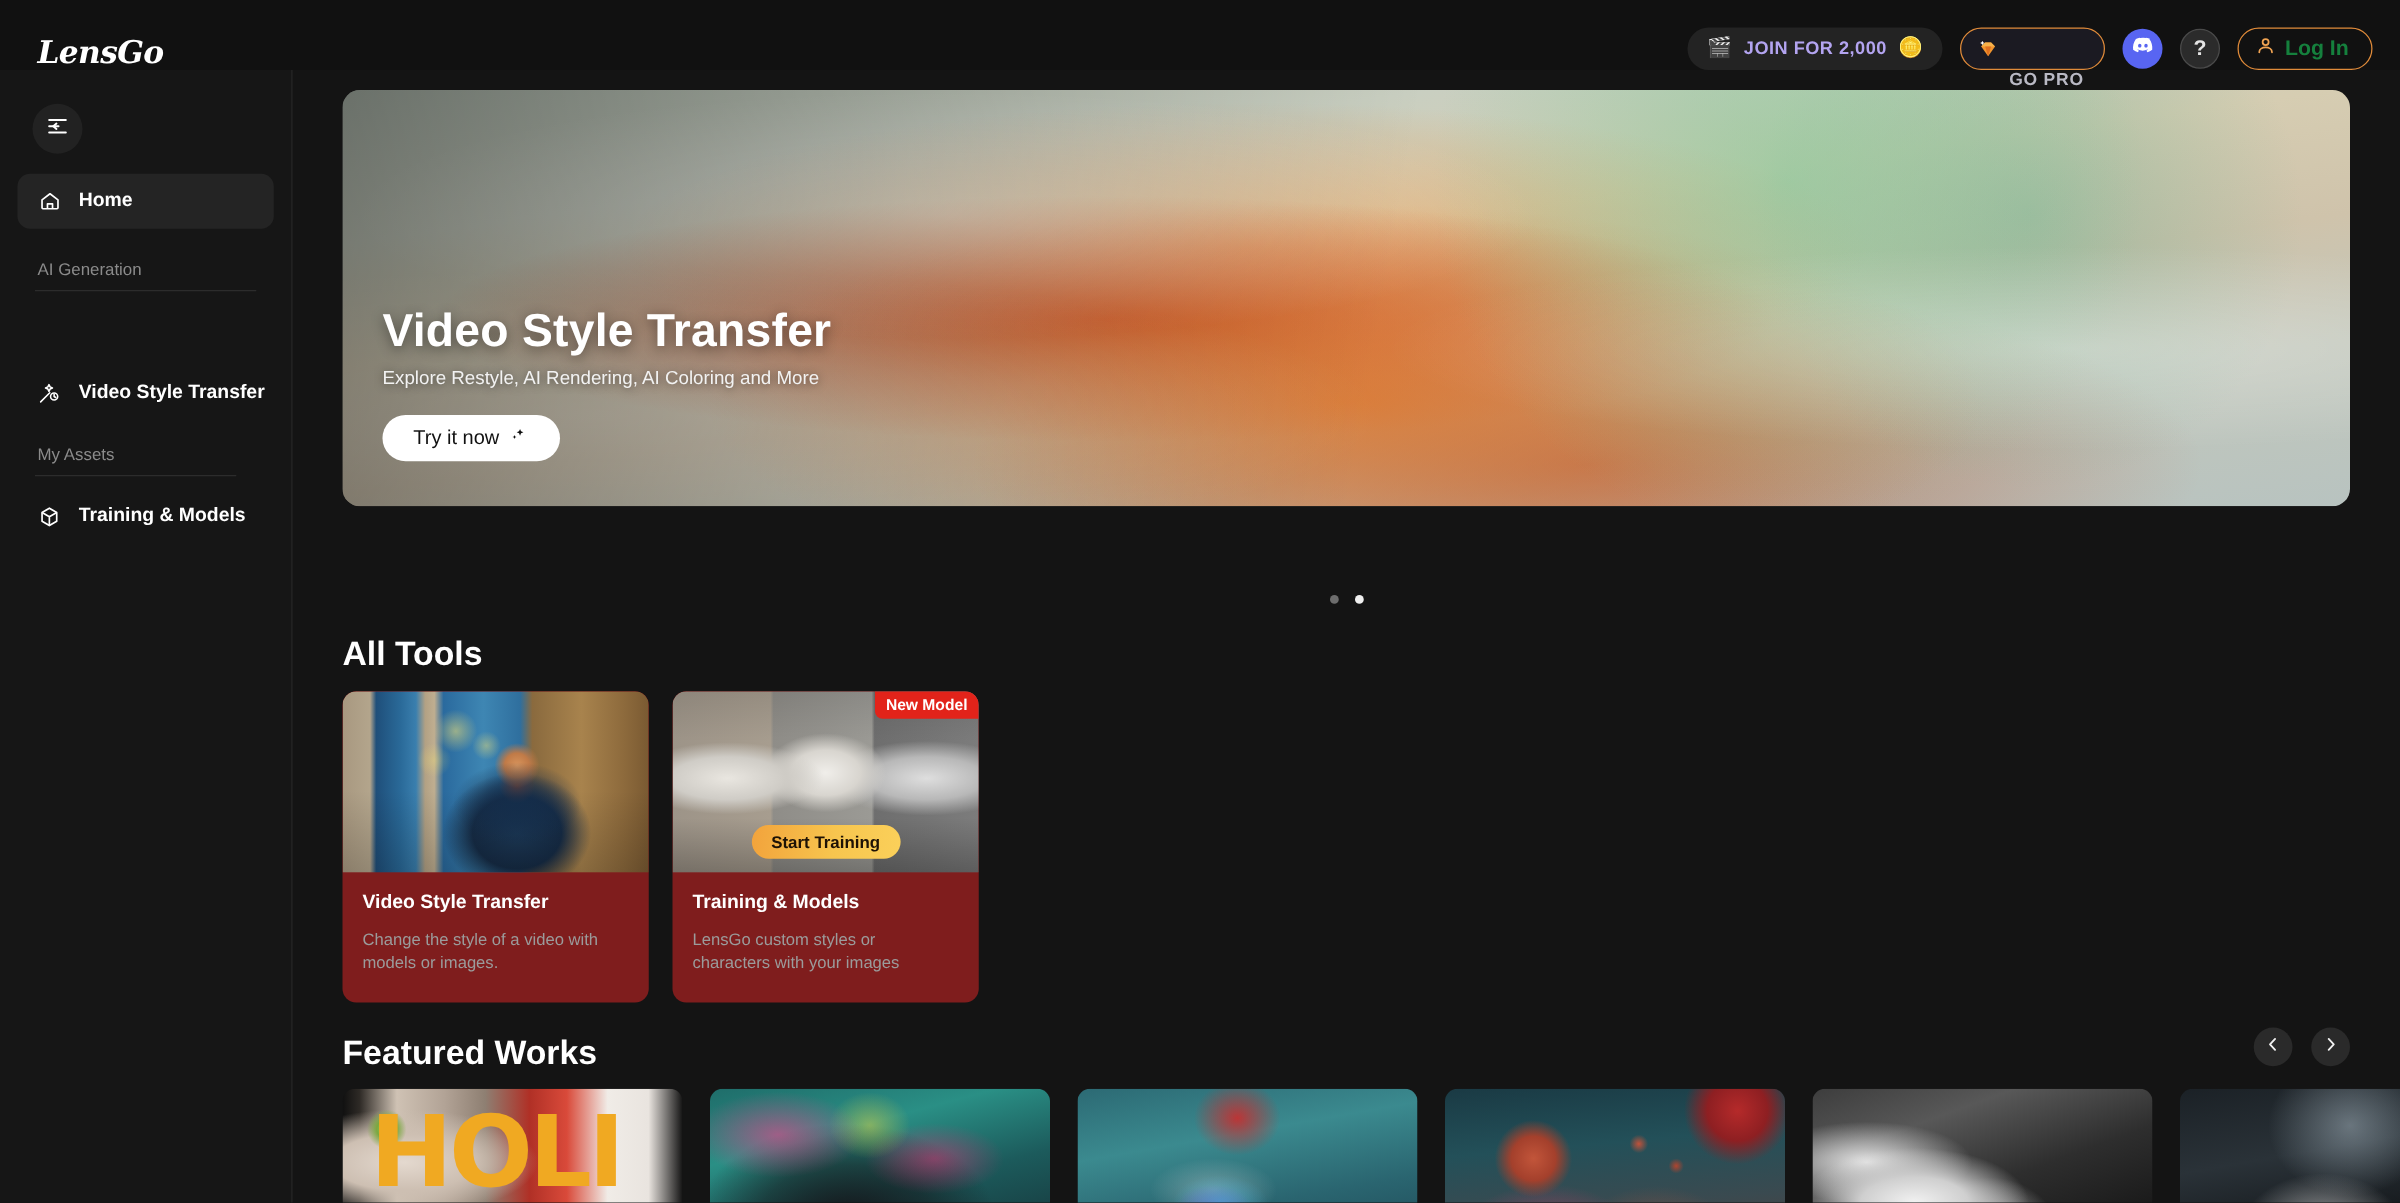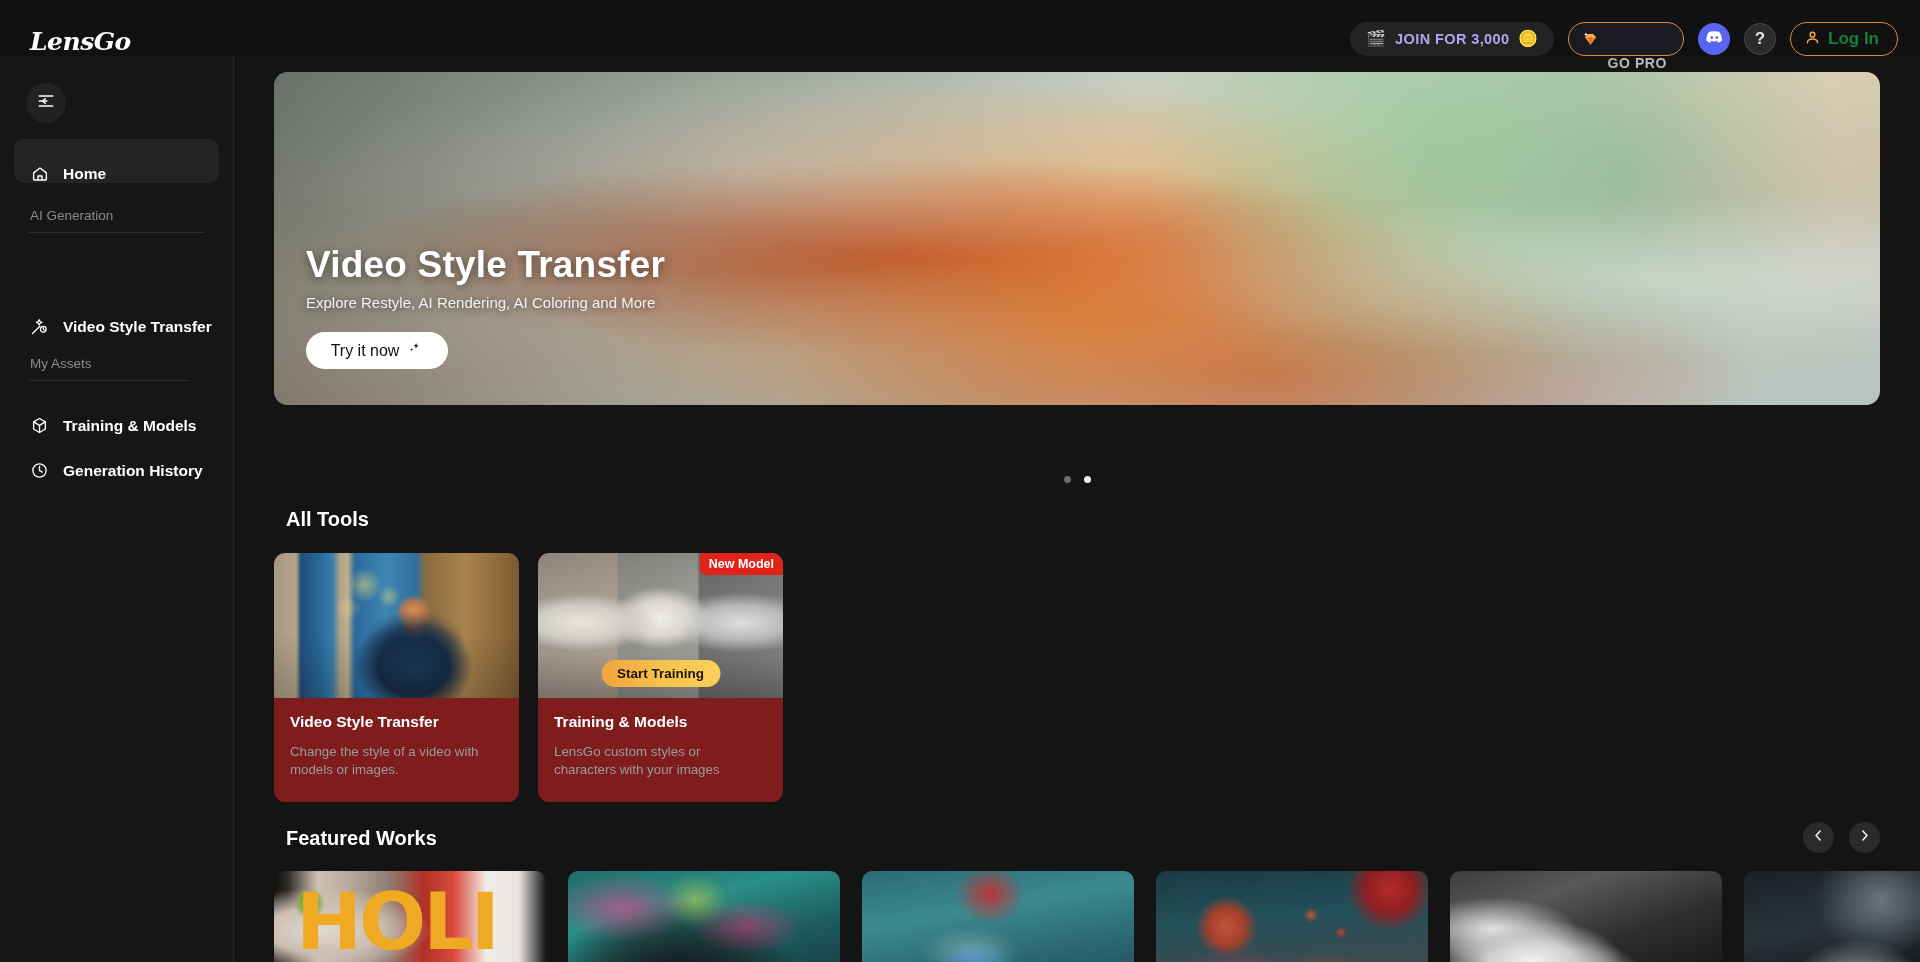--- a/index.html
+++ b/index.html
@@ -135,21 +135,21 @@
     border-radius: 50%;
     background: #222222;
     display: flex; align-items: center; justify-content: center;
     cursor: pointer;
   }
   .nav-item {
     position: relative;
     margin: 0 14px;
     height: 44px;
     display: flex;
-    align-items: flex-end;
+    align-items: center;
     gap: 14px;
     padding-left: 16px;
     border-radius: 10px;
     cursor: pointer;
     font-size: 15.5px;
     font-weight: bold;
     color: #ffffff;
   }
   .nav-item.active { background: #242424; }
   .nav-item .nico { width: 19px; height: 19px; display: flex; align-items: center; justify-content: center; flex: 0 0 19px; }
@@ -244,24 +244,23 @@
     top: 420px; left: 0; width: 1686px;
     display: flex; justify-content: center; gap: 13px;
   }
   .dot { width: 7px; height: 7px; border-radius: 50%; background: #6d6d6d; cursor: pointer; }
   .dot.active { background: #efefef; }
 
   
   .sect-title {
     position: absolute;
     left: 40px;
-    font-size: 20px;
+    font-size: 27px;
     font-weight: bold;
     color: #ffffff;
-    margin-left: 12px;
   }
   #alltools-title { top: 452px; }
   #featured-title { top: 771px; }
 
   
   .cards { position: absolute; top: 497px; left: 40px; display: flex; gap: 19px; }
   .card {
     width: 245px;
     height: 249px;
     border-radius: 11px;
@@ -438,21 +437,21 @@
 </head>
 <body>
 
 <div class="header">
   <div class="logo">LensGo</div>
 
   <div class="header-right">
 
     <div class="join-badge">
       <span class="emoji">🎬</span>
-      <span class="jtext">JOIN FOR 3,000</span>
+      <span class="jtext">JOIN FOR 2,000</span>
       <span class="emoji">🪙</span>
     </div>
 
     <div class="gopro">
       <span class="gem">
         <svg width="19" height="19" viewBox="0 0 24 24">
           <path d="M5 9l4-4h6l4 4-7 10z" fill="#f2952e"></path>
           <path d="M9 5l-4 4h14l-4-4z" fill="#f7b24a"></path>
           <path d="M9 9l3 10 3-10z" fill="#e0701f"></path>
           <path d="M6.2 3.2l.7 1.6 1.6.7-1.6.7-.7 1.6-.7-1.6L3.9 5.5l1.6-.7z" fill="#ffffff"></path>
@@ -537,29 +536,20 @@
     <div class="nav-item">
       <span class="nico">
         <svg width="19" height="19" viewBox="0 0 24 24" fill="none" stroke="#ffffff" stroke-width="1.7" stroke-linejoin="round">
           <path d="M12 3.2l7.4 4.3v8.9L12 20.8l-7.4-4.4V7.5z"></path>
           <path d="M4.6 7.5L12 11.8l7.4-4.3M12 11.8v9"></path>
         </svg>
       </span>
       <span>Training &amp; Models</span>
     </div>
 
-    <div class="nav-item" style="margin-top:1px;">
-      <span class="nico">
-        <svg width="19" height="19" viewBox="0 0 24 24" fill="none" stroke="#ffffff" stroke-width="1.7" stroke-linecap="round">
-          <circle cx="12" cy="12" r="8.4"></circle>
-          <path d="M12 6.9V12l3.5 2.1"></path>
-        </svg>
-      </span>
-      <span>Generation History</span>
-    </div>
   </div>
 </div>
 
 <div class="main">
 
   <div class="hero">
     <div class="hero-img"></div>
     <div class="hero-shade"></div>
     <div class="hero-content">
       <div class="hero-title">Video Style Transfer</div>

